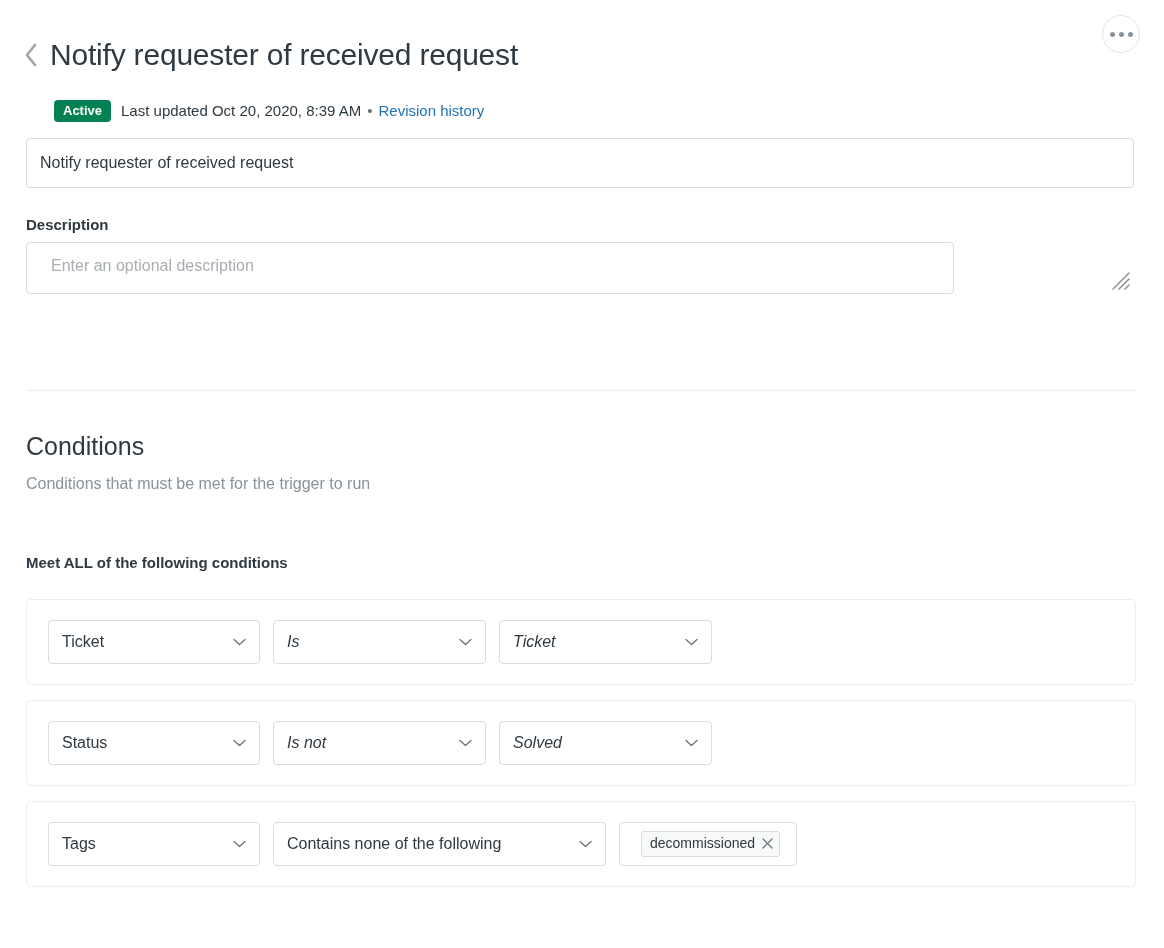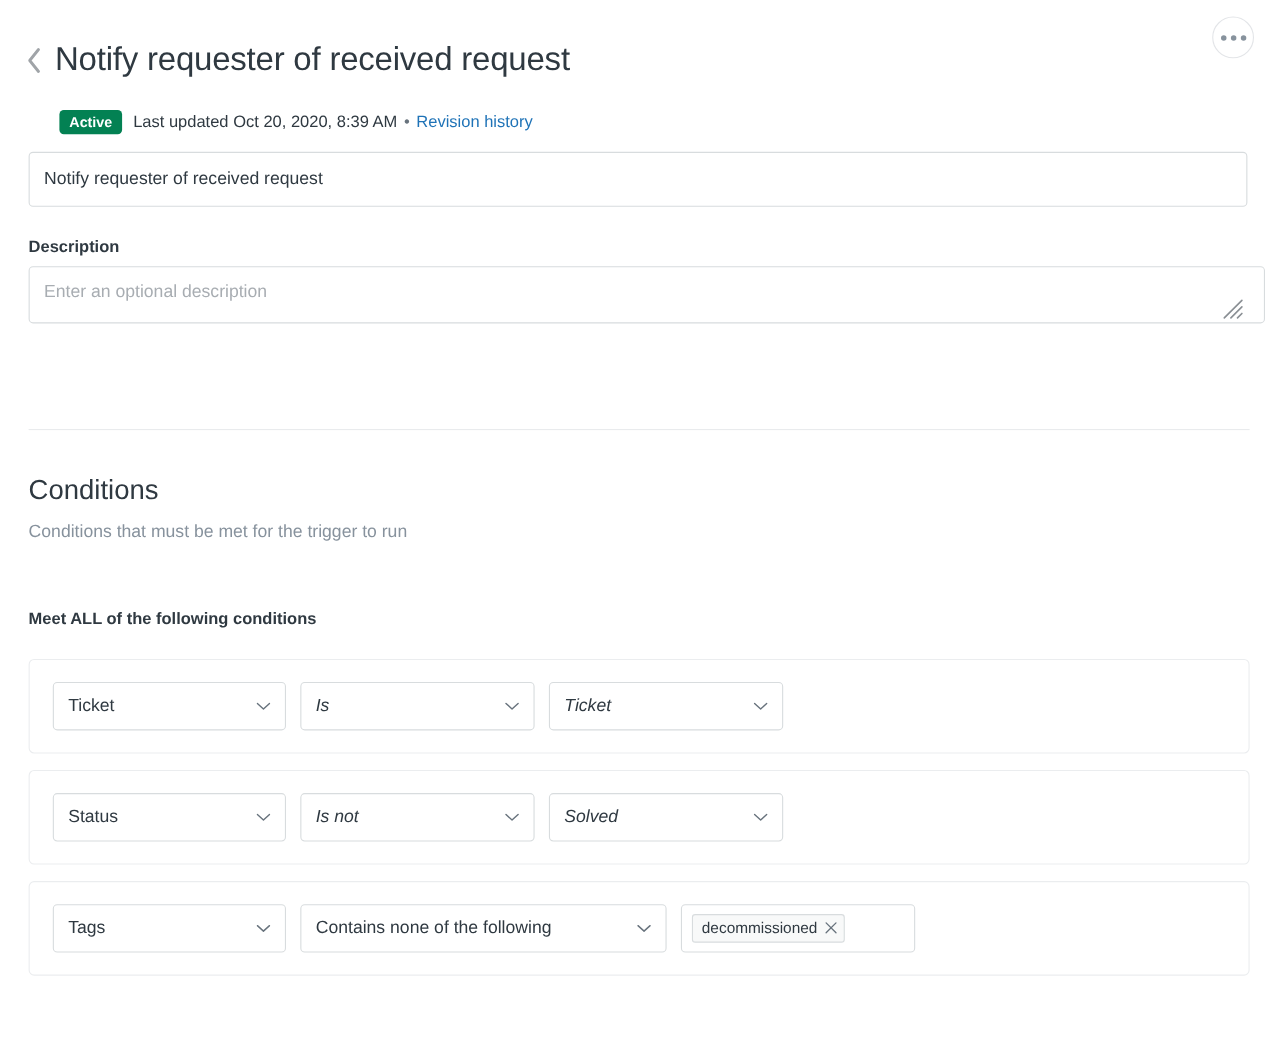--- a/index.html
+++ b/index.html
@@ -110,28 +110,28 @@
     padding: 0 13px;
     background: #ffffff;
     outline: none;
   }
   .text-input::placeholder { color: #a8adb2; }
 
   .field-block-2 { margin-top: 28px; }
 
   .textarea-wrap { position: relative; width: 1108px; }
   .desc-area {
-    width: 1124px;
+    width: 928px;
     height: 52px;
     border: 1px solid #d8dcde;
     border-radius: 4px;
     font-family: "Liberation Sans", sans-serif;
     font-size: 16px;
     color: #2f3941;
-    padding: 14px 13px;
+    padding: 14px 24px;
     background: #ffffff;
     outline: none;
     resize: none;
     display: block;
     overflow: hidden;
   }
   .desc-area::placeholder { color: #a8adb2; }
   .resize-grip {
     position: absolute;
     right: 3px; bottom: 3px;
@@ -203,28 +203,28 @@
   .sel-w-md { width: 213px; font-style: italic; }
   .sel-w-lg { width: 333px; }
   .chev {
     margin-left: 10px;
     flex: 0 0 auto;
     display: flex;
     align-items: center;
   }
 
   .tag-input-box {
-    width: 213px;
+    width: 178px;
     min-height: 44px;
     border: 1px solid #d8dcde;
     border-radius: 4px;
     background: #ffffff;
     display: flex;
     align-items: center;
-    padding: 0 9px;
+    padding: 0 21px;
     cursor: text;
   }
   .tag-chip {
     display: inline-flex;
     align-items: center;
     background: #f8f9f9;
     border: 1px solid #d8dcde;
     border-radius: 3px;
     padding: 3px 6px 4px 8px;
     font-size: 14px;

